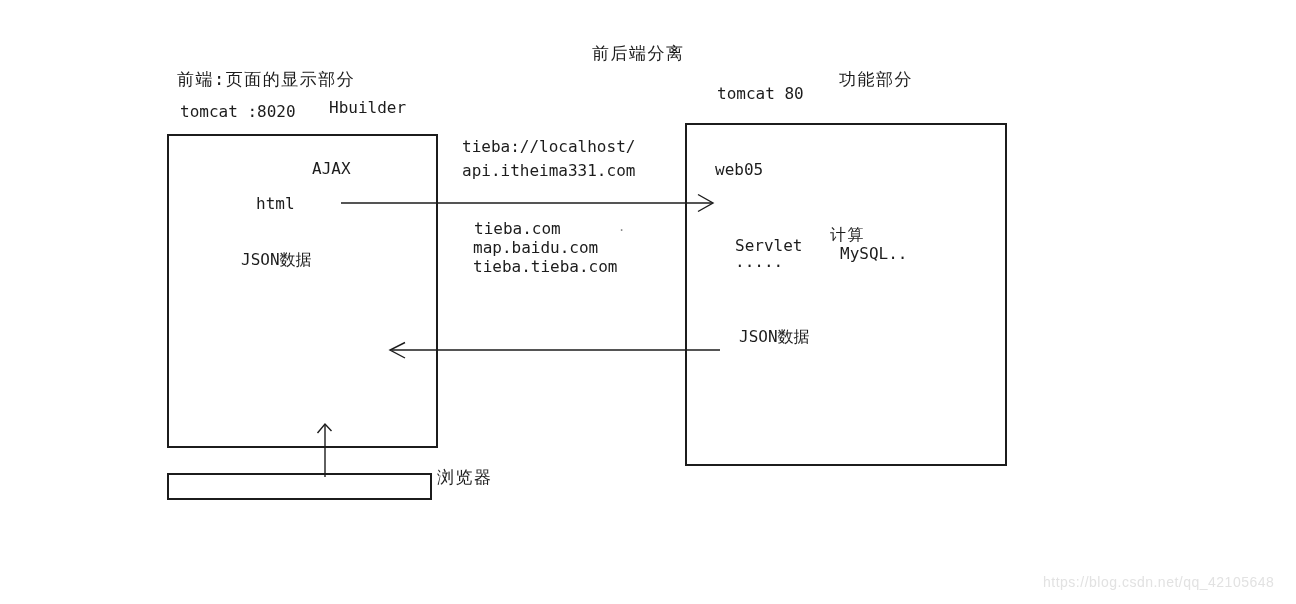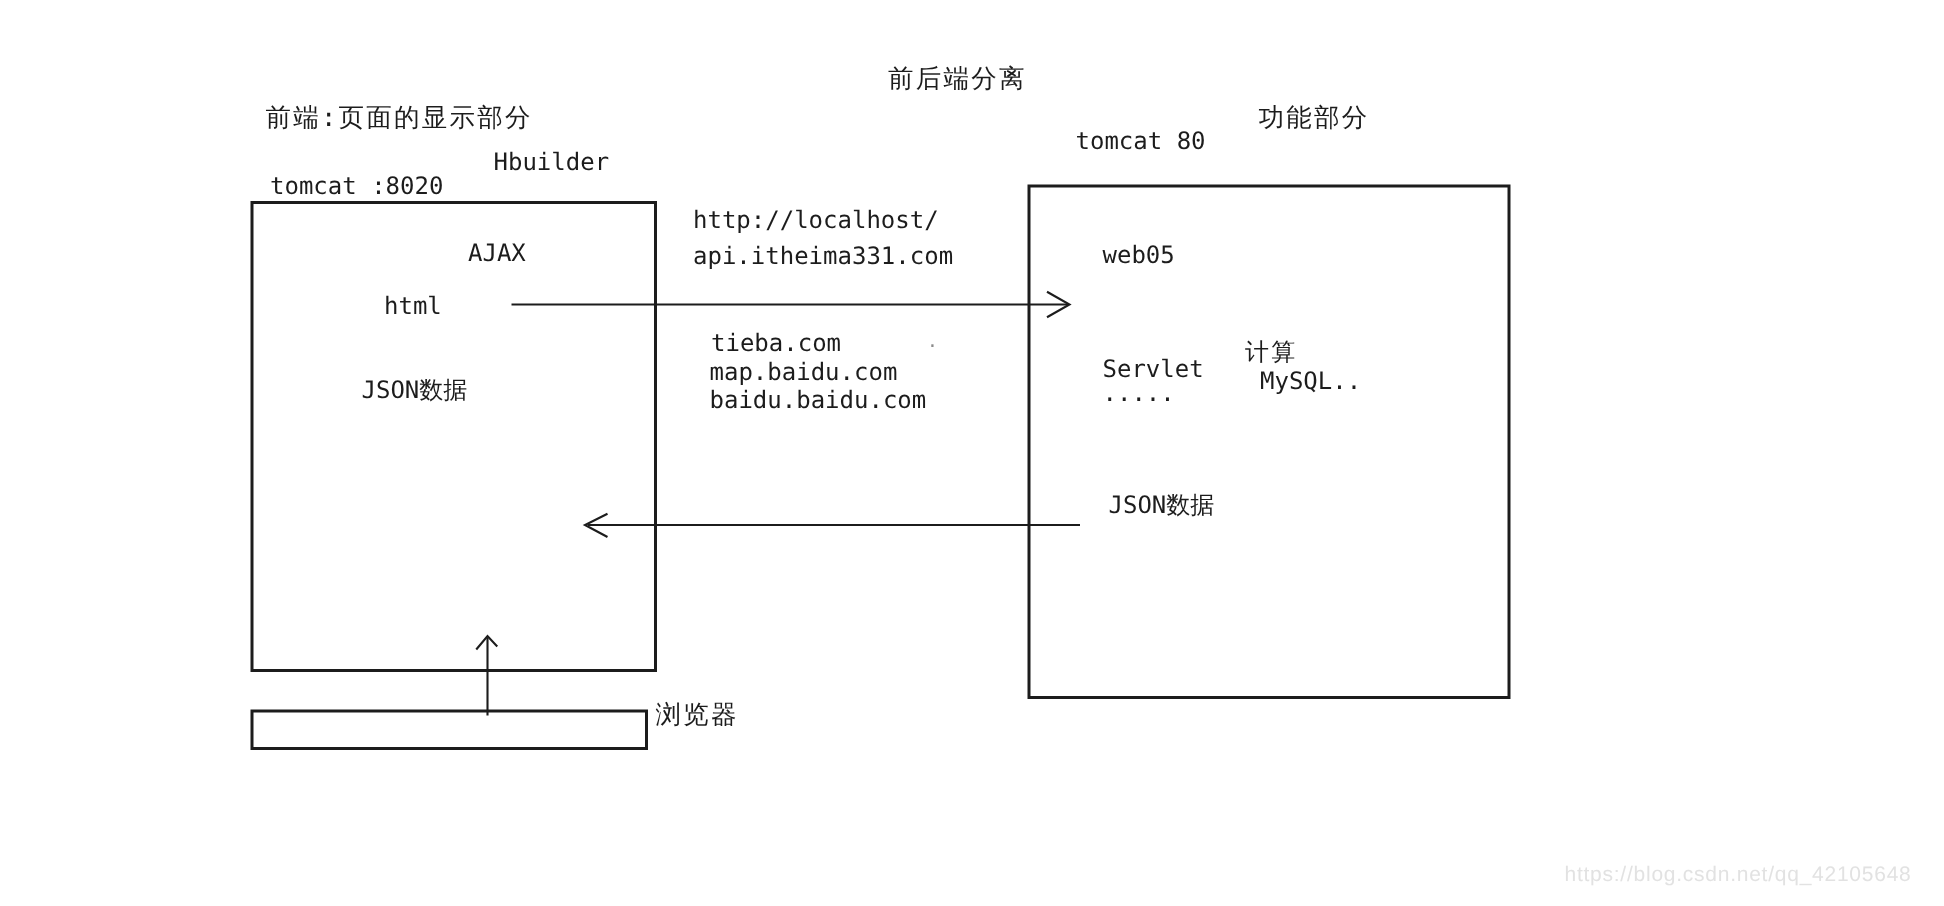--- a/index.html
+++ b/index.html
@@ -25,42 +25,42 @@
   .stray{position:absolute;left:618px;top:220px;font-size:12px;color:#8a8a8a;}
 </style>
 </head>
 <body>
 
 <div class="canvas">
 
   <div class="txt cjk" style="left:592px;top:44px;font-size:17px;">前后端分离</div>
 
   <div class="txt cjk" style="left:177px;top:70px;font-size:17px;">前端:页面的显示部分</div>
-  <div class="txt mono" style="left:180px;top:103px;font-size:16px;margin-top:12px;">tomcat :8020</div>
+  <div class="txt mono" style="left:180px;top:103px;font-size:16px;">tomcat :8020</div>
   <div class="txt mono" style="left:329px;top:99px;font-size:16px;">Hbuilder</div>
 
   <div class="box" style="left:167px;top:134px;width:271px;height:314px;"></div>
   <div class="txt mono" style="left:312px;top:160px;font-size:16px;">AJAX</div>
   <div class="txt mono" style="left:256px;top:195px;font-size:16px;">html</div>
   <div class="txt mono" style="left:241px;top:251px;font-size:16px;">JSON数据</div>
 
-  <div class="txt mono" style="left:462px;top:138px;font-size:16px;">http://localhost/</div>
+  <div class="txt mono" style="left:462px;top:138px;font-size:16px;">tieba://localhost/</div>
   <div class="txt mono" style="left:462px;top:162px;font-size:16px;">api.itheima331.com</div>
 
   <div class="txt mono" style="left:474px;top:220px;font-size:16px;">tieba.com</div>
   <div class="txt mono" style="left:473px;top:239px;font-size:16px;">map.baidu.com</div>
-  <div class="txt mono" style="left:473px;top:258px;font-size:16px;">baidu.baidu.com</div>
+  <div class="txt mono" style="left:473px;top:258px;font-size:16px;">tieba.tieba.com</div>
 
   <div class="stray">.</div>
 
   <div class="txt mono" style="left:717px;top:85px;font-size:16px;">tomcat 80</div>
   <div class="txt cjk" style="left:839px;top:70px;font-size:17px;">功能部分</div>
 
   <div class="box" style="left:685px;top:123px;width:322px;height:343px;"></div>
-  <div class="txt mono" style="left:715px;top:161px;font-size:16px;margin-left:20px;">web05</div>
+  <div class="txt mono" style="left:715px;top:161px;font-size:16px;">web05</div>
   <div class="txt mono" style="left:735px;top:237px;font-size:16px;">Servlet</div>
   <div class="txt mono" style="left:735px;top:253px;font-size:16px;">.....</div>
   <div class="txt cjk" style="left:830px;top:226px;font-size:16px;">计算</div>
   <div class="txt mono" style="left:830px;top:245px;font-size:16px;padding-left:10px;">MySQL..</div>
 
   <div class="txt mono" style="left:739px;top:328px;font-size:16px;">JSON数据</div>
 
   <div class="box" style="left:167px;top:473px;width:265px;height:27px;"></div>
   <div class="txt cjk" style="left:437px;top:468px;font-size:17px;">浏览器</div>
 

